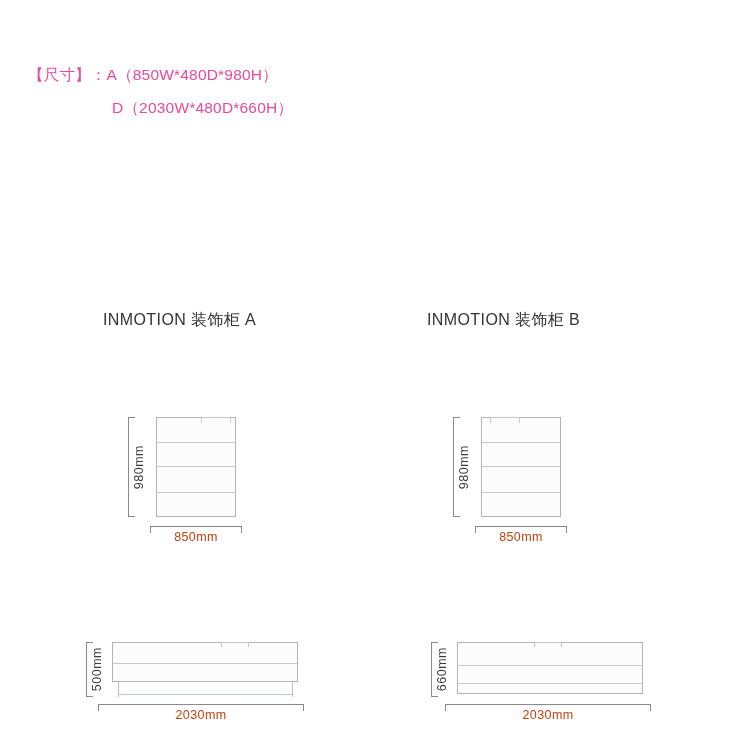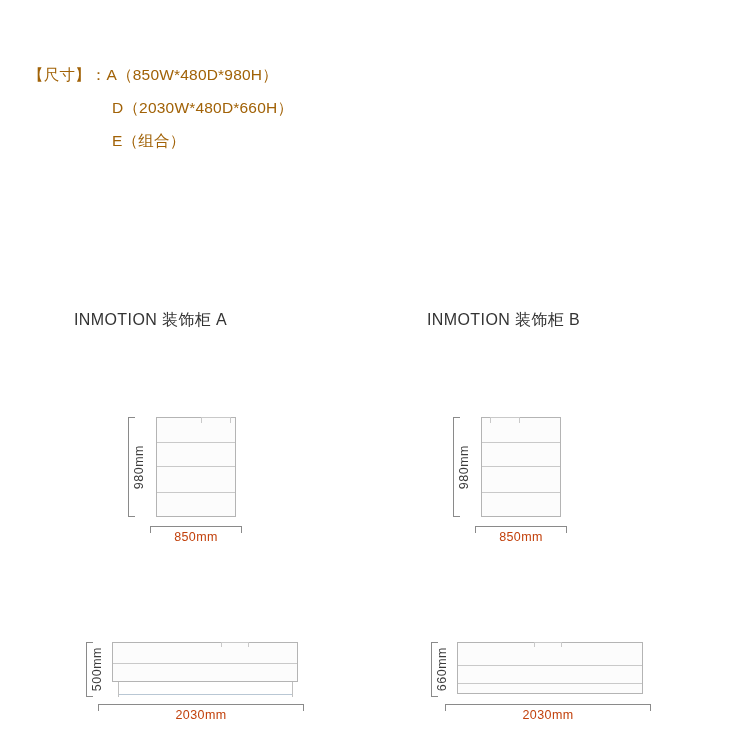--- a/index.html
+++ b/index.html
@@ -16,21 +16,21 @@
     overflow: hidden;
   }
 
   
   .spec-block {
     position: absolute;
     left: 28px;
     top: 58px;
     font-size: 15.5px;
     line-height: 33px;
-    color: #a16207;
+    color: #ec4899;
     letter-spacing: 0.2px;
   }
   .spec-line {
     white-space: pre;
   }
   .spec-indent {
     display: inline-block;
     width: 84px;
   }
 
@@ -47,21 +47,21 @@
   }
   .cell {
     width: 375px;
     box-sizing: border-box;
     position: relative;
   }
   .cell-title {
     font-size: 16px;
     color: #333333;
     text-align: left;
-    padding-left: 74px;
+    padding-left: 103px;
     letter-spacing: 0.4px;
   }
   .cell.right .cell-title {
     padding-left: 52px;
   }
 
   
   .drawing {
     position: relative;
     margin-top: 18px;
@@ -166,21 +166,20 @@
     width: 1px;
     background: #c0c0c0;
   }
 </style>
 </head>
 <body>
 
 <div class="spec-block">
   <div class="spec-line"><span>【尺寸】：</span><span>A（850W*480D*980H）</span></div>
   <div class="spec-line"><span class="spec-indent"></span><span>D（2030W*480D*660H）</span></div>
-  <div class="spec-line"><span class="spec-indent"></span><span>E（组合）</span></div>
 </div>
 
 <div class="grid">
 
   <div class="row">
 
     <div class="cell">
       <div class="cell-title">INMOTION 装饰柜 A</div>
       <div class="drawing">
 

